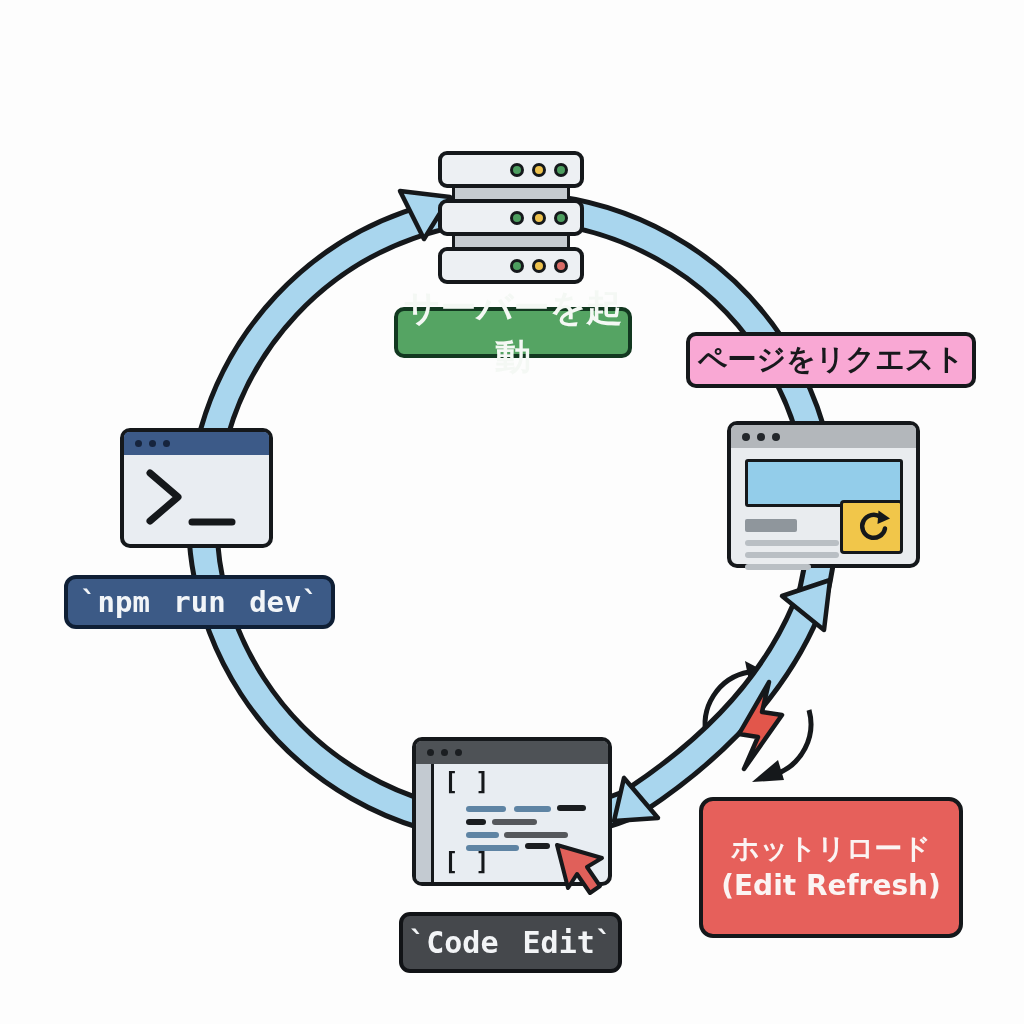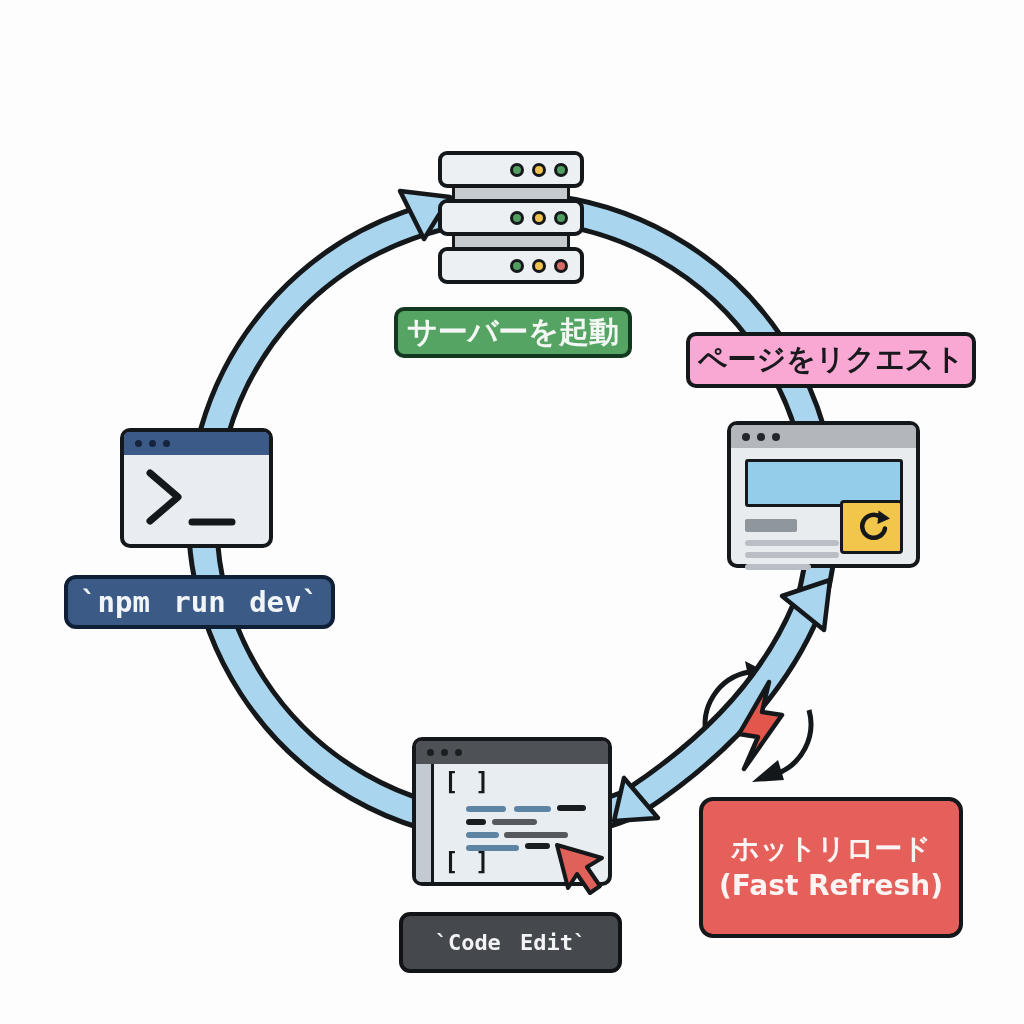--- a/index.html
+++ b/index.html
@@ -50,29 +50,29 @@
   .ed-content{position:relative;flex:1;}
   .bracket{position:absolute;font-family:"DejaVu Sans Mono",monospace;font-weight:bold;
            font-size:24px;color:#15181b;letter-spacing:1px;}
   .cl{position:absolute;height:6px;border-radius:3px;}
   .c-blue{background:#5e84a4;} .c-dark{background:#55585c;} .c-black{background:#1a1d20;}
 
   
   .badge{position:absolute;display:flex;align-items:center;justify-content:center;text-align:center;
          font-weight:bold;box-sizing:border-box;z-index:2;}
   #badge-green{left:394px;top:307px;width:238px;height:51px;background:#55a463;color:#f4f8f4;
-               border:4px solid #123820;border-radius:10px;font-size:30px;}
+               border:4px solid #123820;border-radius:10px;font-size:36px;}
   #badge-yellow{left:686px;top:332px;width:290px;height:56px;background:#f9a8d4;color:#17191c;
                border:4px solid #15181b;border-radius:10px;font-size:29px;}
   #badge-npm{left:64px;top:575px;width:271px;height:54px;background:#3c5a86;color:#f2f5f8;
              border:4.5px solid #0f1f35;border-radius:12px;
              font-family:"DejaVu Sans Mono",monospace;font-size:29px;word-spacing:6px;}
   #badge-code{left:399px;top:912px;width:223px;height:61px;background:#45484c;color:#f2f4f6;
               border:4px solid #111316;border-radius:11px;
-              font-family:"DejaVu Sans Mono",monospace;font-size:22px;word-spacing:6px;}
+              font-family:"DejaVu Sans Mono",monospace;font-size:30px;word-spacing:6px;}
   #badge-red{left:699px;top:797px;width:264px;height:141px;background:#e6605b;color:#fbf4f3;
              border:4.5px solid #15181b;border-radius:14px;font-size:28px;line-height:1.32;}
 
   #cursor-svg{position:absolute;left:545px;top:835px;z-index:3;}
 </style>
 </head>
 <body>
 
 <svg id="arrow-layer" width="1024" height="1024" viewBox="0 0 1024 1024">
 
@@ -183,15 +183,15 @@
 
 <div id="badge-yellow" class="badge">ページをリクエスト</div>
 
 <div id="badge-npm" class="badge">`npm run dev`</div>
 
 <div id="badge-code" class="badge">`Code Edit`</div>
 
 <div id="badge-red" class="badge">
   <div>
     <div>ホットリロード</div>
-    <div>(Fast Refresh)</div>
+    <div>(Edit Refresh)</div>
   </div>
 </div>
 
 </body></html>

